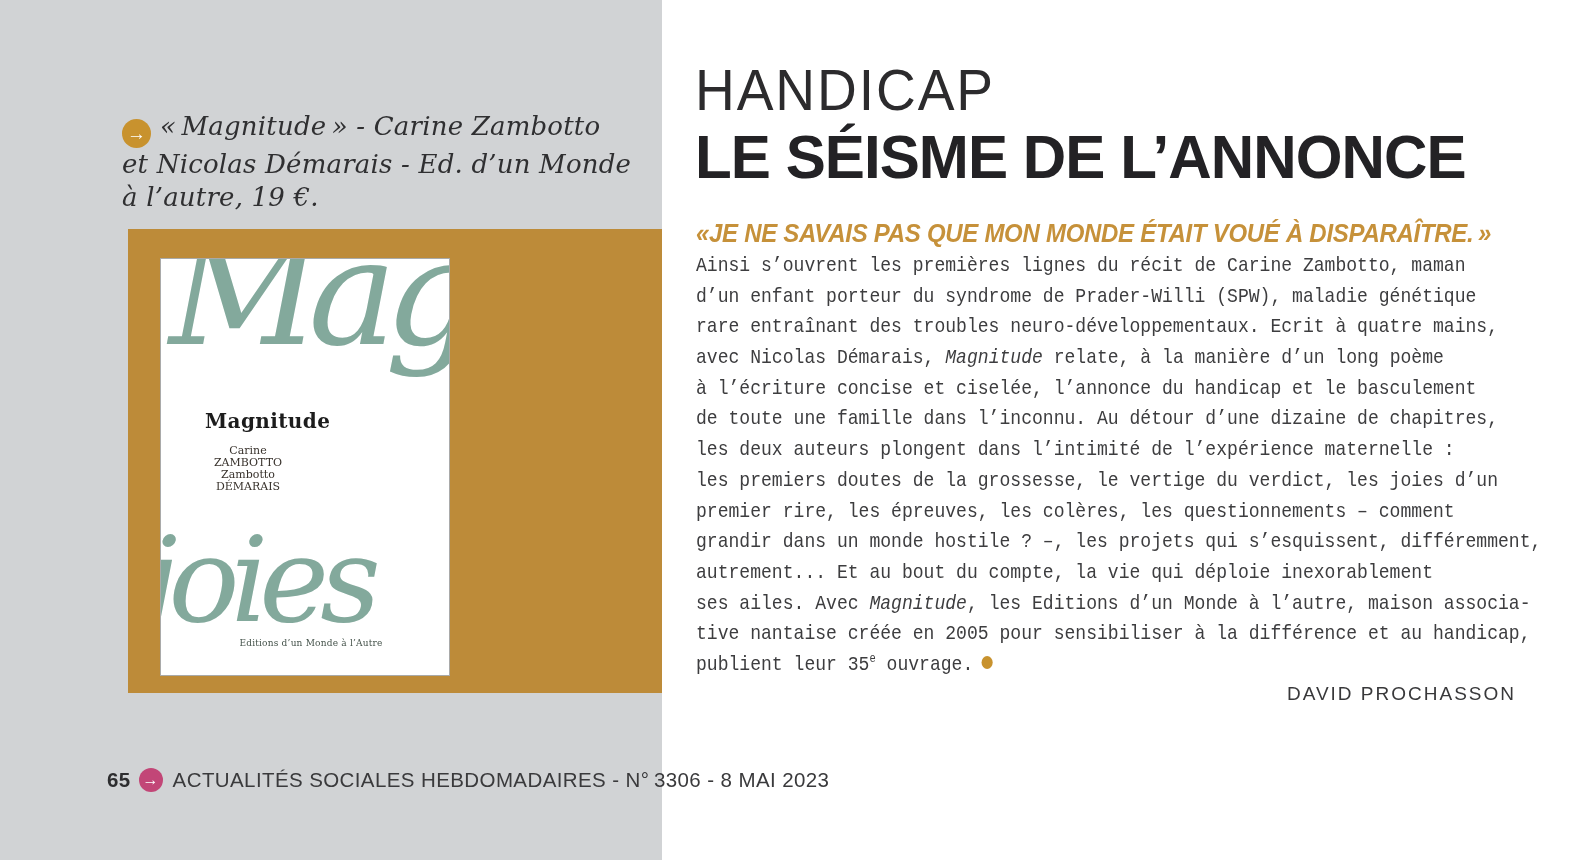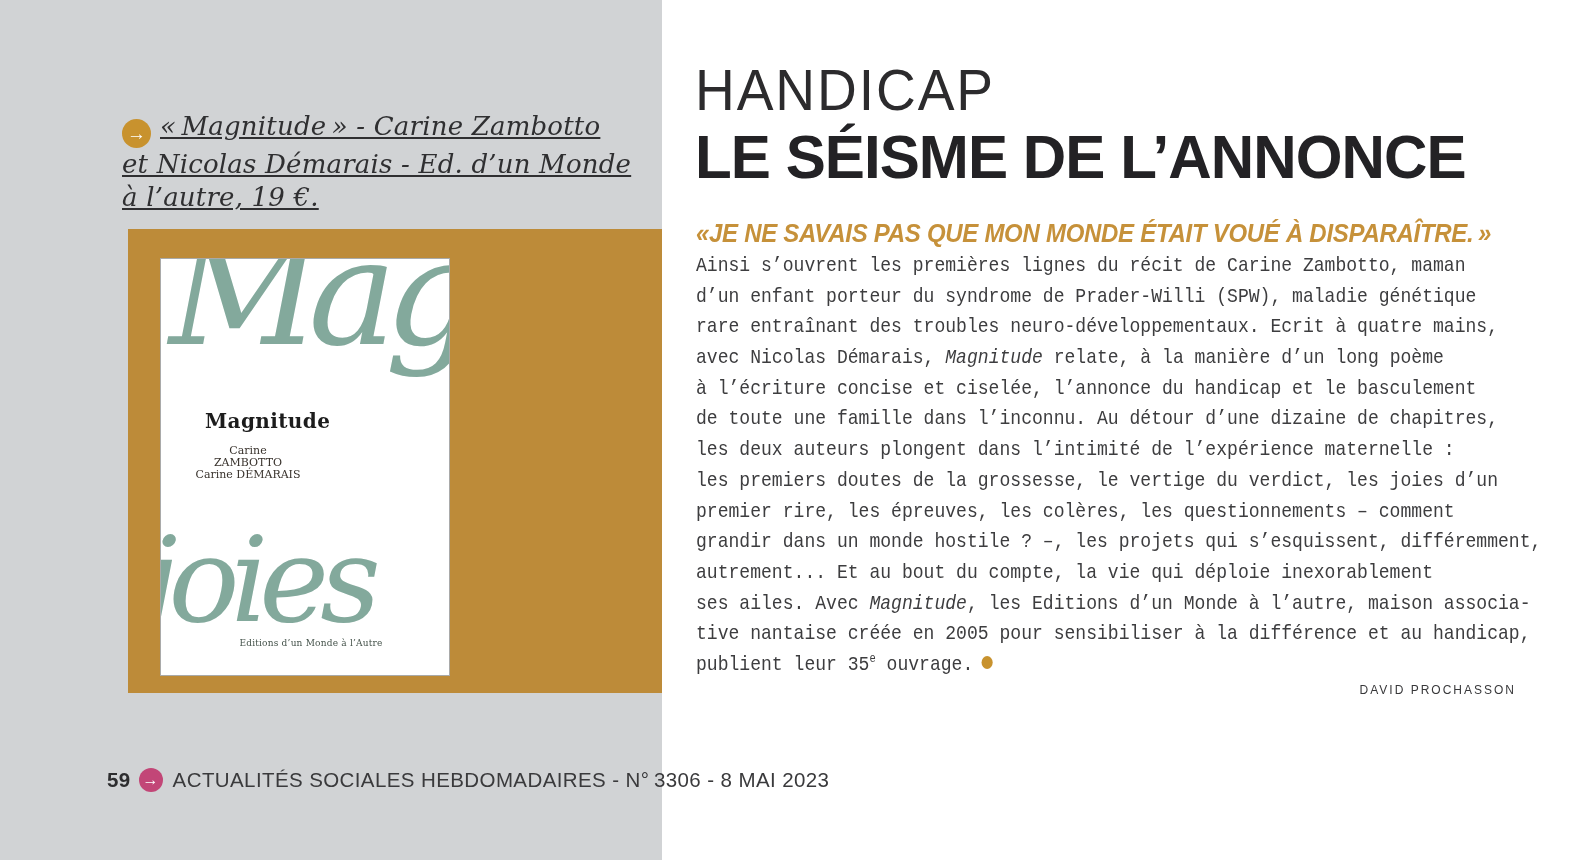--- a/index.html
+++ b/index.html
@@ -9,21 +9,21 @@
     background:#ffffff; overflow:hidden;
     font-family:"Liberation Sans", sans-serif;
   }
   .gray-panel { position:absolute; left:0; top:0; width:662px; height:860px; }
   .gold-panel { position:absolute; left:128px; top:229px; width:534px; height:464px; }
 
   
   .caption {
     position:absolute; left:122px; top:110px; width:512px;
     font-family:"DejaVu Serif", serif; font-style:italic;
-    font-size:26px; line-height:33px; color:#2f2f31; letter-spacing:0.2px;text-decoration:underline;
+    font-size:26px; line-height:33px; color:#2f2f31; letter-spacing:0.2px;
   }
   .circle-icon {
     display:inline-block; width:29px; height:29px; border-radius:50%;
     color:#ffffff; text-align:center; line-height:29px; font-size:19px;
     font-family:"Liberation Sans", sans-serif; font-style:normal; font-weight:bold;
     vertical-align:-5px; margin-right:9px;
   }
 
   
   .book-cover {
@@ -75,21 +75,21 @@
     transform:scaleX(0.86); transform-origin:0 0;
   }
   .body-line i { font-style:italic; }
   .sup { vertical-align:super; font-size:0.58em; line-height:0; }
   .end-dot {
     display:inline-block; width:13px; height:13px; border-radius:50%;
     margin-left:10px; vertical-align:1px;
   }
   .byline {
     position:absolute; right:62px; top:683px;
-    font-size:12px; color:#38383a; letter-spacing:2px; white-space:nowrap;
+    font-size:19px; color:#38383a; letter-spacing:2px; white-space:nowrap;
   }
 
   
   .footer {
     position:absolute; left:107px; top:766px; height:28px;
     display:flex; align-items:center;
     font-size:20.5px; color:#3a3a3c; letter-spacing:0.4px; white-space:nowrap;
   }
   .footer .page-num { font-weight:700; color:#2d2d2f; margin-right:8px; }
   .footer .circle-icon {
@@ -109,21 +109,21 @@
   <p class="caption">
     <span class="circle-icon" style="background-color: rgb(200, 146, 46);">→</span><span>« Magnitude » - Carine Zambotto et Nicolas Démarais - Ed. d’un Monde à l’autre, 19&nbsp;€.</span>
   </p>
 
   <div class="book-cover">
     <span class="cover-script script-top" style="color: rgb(118, 160, 146);">Magn</span>
     <span class="cover-script script-bottom" style="color: rgb(118, 160, 146);">joies</span>
     <div class="cover-title">Magnitude</div>
     <div class="cover-authors">
       <div>Carine ZAMBOTTO</div>
-      <div>Carine DÉMARAIS</div>
+      <div>Zambotto DÉMARAIS</div>
     </div>
     <div class="cover-publisher">Editions d’un Monde à l’Autre</div>
   </div>
 
   <h2 class="kicker">HANDICAP</h2>
 
   <h1 class="headline">LE SÉISME DE L’ANNONCE</h1>
 
   <p class="lede" style="color: rgb(198, 145, 58);">«JE NE SAVAIS PAS QUE MON MONDE ÉTAIT VOUÉ À DISPARAÎTRE. »</p>
 
@@ -142,18 +142,18 @@
     <div class="body-line">ses ailes. Avec <i>Magnitude</i>, les Editions d’un Monde à l’autre, maison associa-</div>
     <div class="body-line">tive nantaise créée en 2005 pour sensibiliser à la différence et au handicap,</div>
     <div class="body-line">
       <span>publient leur 35</span><span class="sup">e</span><span> ouvrage.</span><span class="end-dot" style="background-color: rgb(200, 146, 46);"></span>
     </div>
   </div>
 
   <div class="byline">DAVID PROCHASSON</div>
 
   <div class="footer">
-    <span class="page-num">59</span>
+    <span class="page-num">65</span>
     <span class="circle-icon" style="background-color: rgb(194, 70, 119);">→</span>
     <span>ACTUALITÉS SOCIALES HEBDOMADAIRES - N° 3306 - 8 MAI 2023</span>
   </div>
 
 </div>
 
 </body></html>

